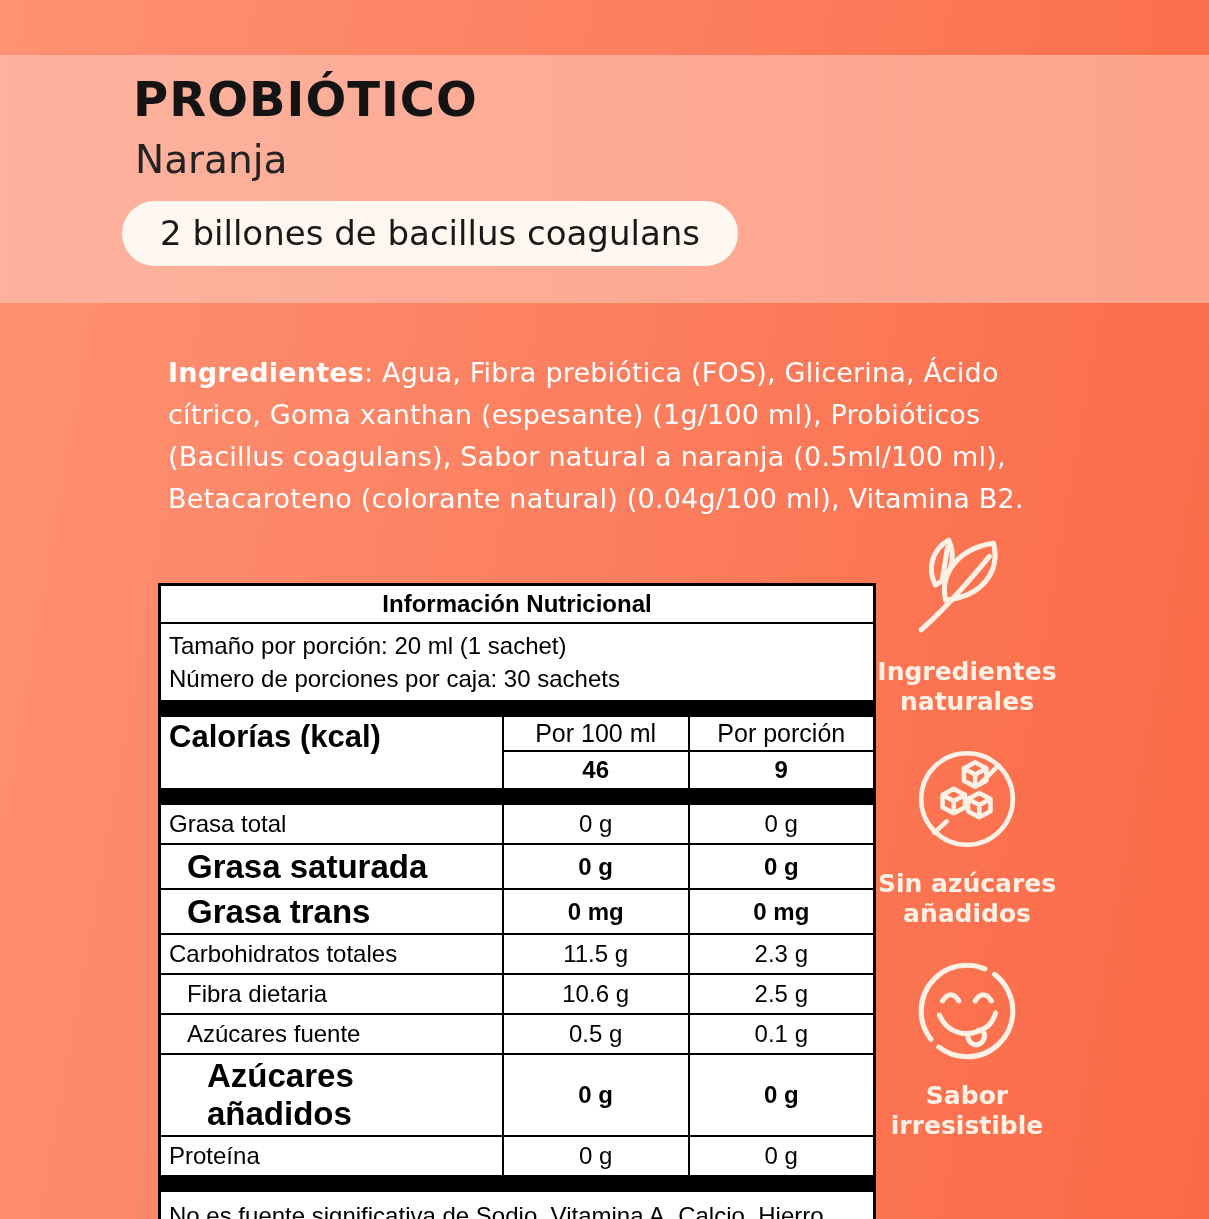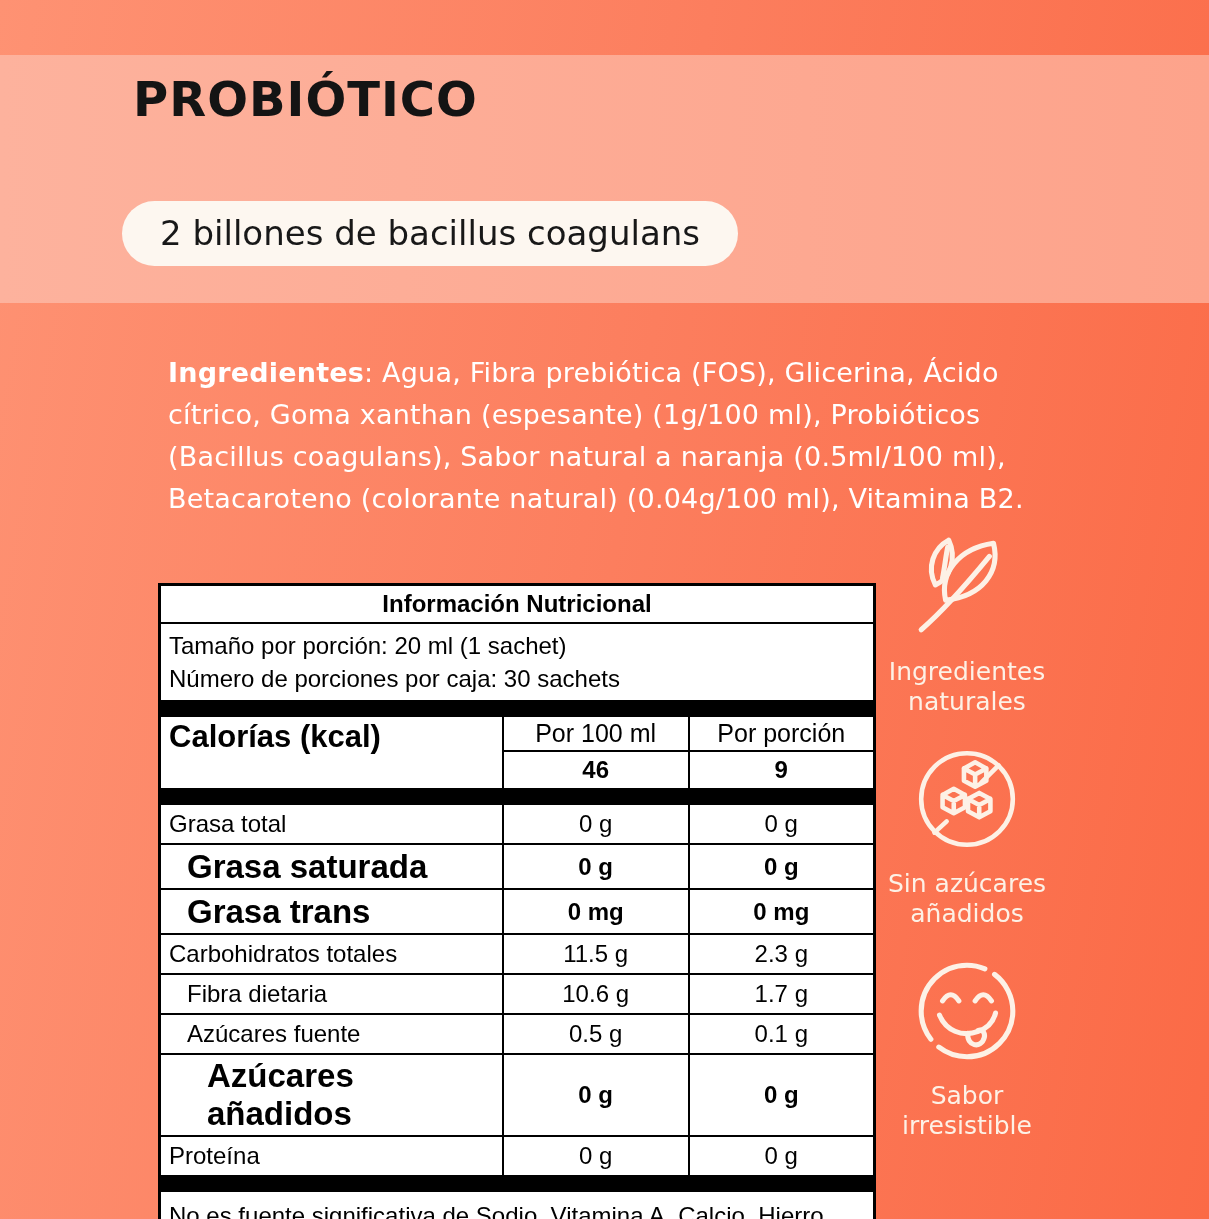--- a/index.html
+++ b/index.html
@@ -64,30 +64,31 @@
   .features{
     position:absolute;left:866px;top:531px;width:202px;
     display:flex;flex-direction:column;align-items:center;
     color:var(--cream,#fdf1e6);
   }
   .feature{display:flex;flex-direction:column;align-items:center;margin-bottom:27px;}
   .feature svg{width:112px;height:112px;display:block;}
   .icon-stroke{fill:none;stroke:var(--cream,#fdf1e6);stroke-width:5;stroke-linecap:round;stroke-linejoin:round;}
   .icon-stroke-thin{fill:none;stroke:var(--cream,#fdf1e6);stroke-width:4.5;stroke-linecap:round;stroke-linejoin:round;}
   .feature-label{
-    margin-top:14px;font-weight:normal;font-size:25px;line-height:1.18;text-align:center;
+    margin-top:14px;font-weight:bold;font-size:25px;line-height:1.18;text-align:center;
   }
 </style>
 </head>
 <body>
 
 <div class="page">
 
   <div class="band">
     <h1 class="title" style="margin:0;">PROBIÓTICO</h1>
+    <div class="subtitle">Naranja</div>
     <div class="pill">2 billones de bacillus coagulans</div>
   </div>
 
   <p class="ingredients"><strong>Ingredientes</strong><span>: Agua, Fibra prebiótica (FOS), Glicerina, Ácido cítrico, Goma xanthan (espesante) (1g/100 ml), Probióticos (Bacillus coagulans), Sabor natural a naranja (0.5ml/100 ml), Betacaroteno (colorante natural) (0.04g/100 ml), Vitamina B2.</span></p>
 
   <table class="nutri">
     <colgroup>
         <col class="c1">
         <col class="c2">
         <col class="c3">
@@ -134,21 +135,21 @@
         <td class="val">0 mg</td>
       </tr>
       <tr class="data-row">
         <td class="lbl">Carbohidratos totales</td>
         <td class="val">11.5 g</td>
         <td class="val">2.3 g</td>
       </tr>
       <tr class="data-row ind1">
         <td class="lbl">Fibra dietaria</td>
         <td class="val">10.6 g</td>
-        <td class="val">1.7 g</td>
+        <td class="val">2.5 g</td>
       </tr>
       <tr class="data-row ind1">
         <td class="lbl">Azúcares fuente</td>
         <td class="val">0.5 g</td>
         <td class="val">0.1 g</td>
       </tr>
       <tr class="data-row bold-row ind2">
         <td class="lbl">Azúcares añadidos</td>
         <td class="val">0 g</td>
         <td class="val">0 g</td>

